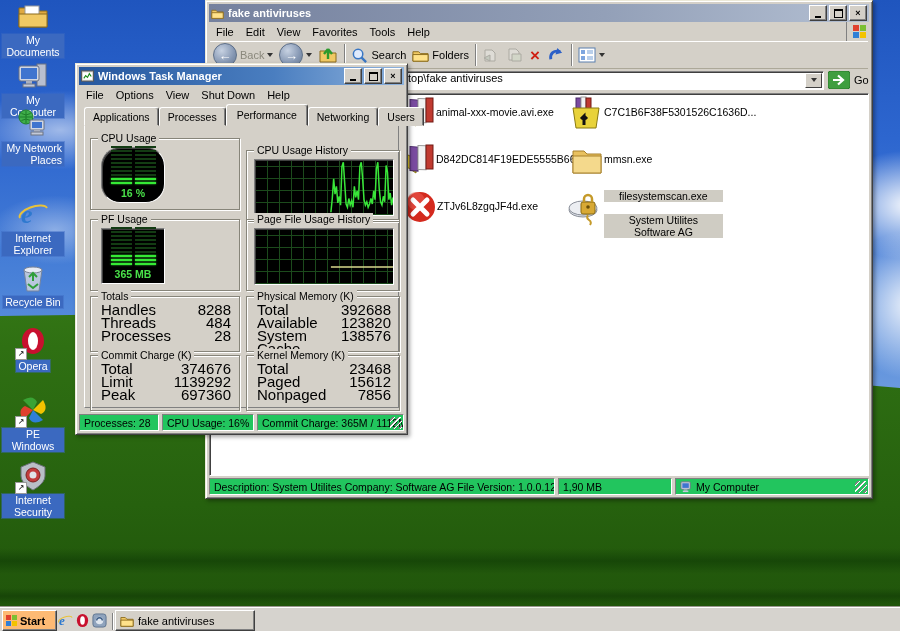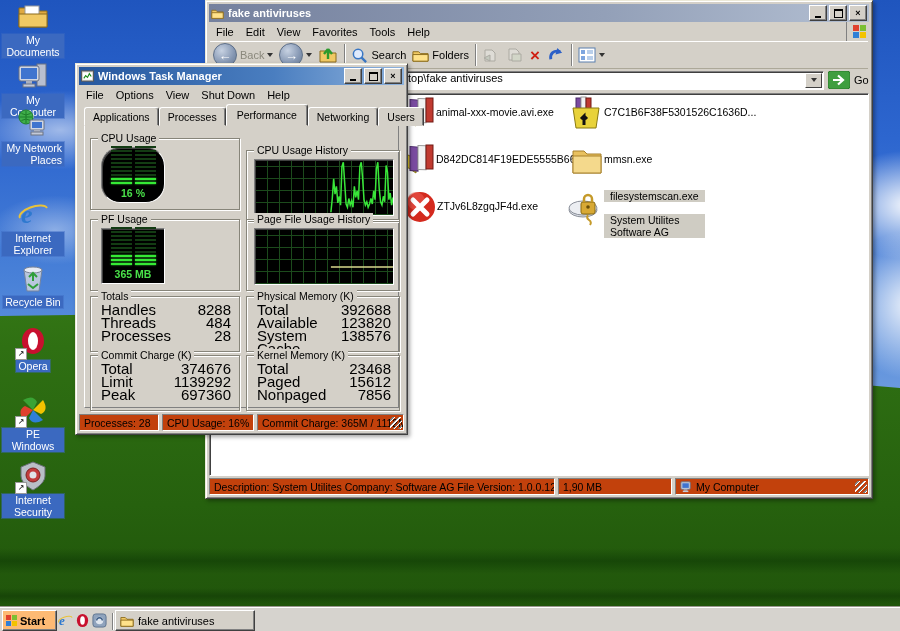--- a/index.html
+++ b/index.html
@@ -38,42 +38,42 @@
   .graph svg{position:absolute;left:0;top:0;width:100%;height:100%;}
   .gauge{position:absolute;background:#000;border:1px solid;border-color:#808080 #fff #fff #808080;
     box-shadow:inset 1px 1px 0 #404040;display:flex;flex-direction:column;align-items:center;justify-content:flex-end;}
   .led-stack{display:flex;flex-direction:column;justify-content:flex-end;height:38px;margin-bottom:2px;}
   .led-row{display:flex;gap:3px;margin:1px 0;}
   .led-row span{width:21px;height:2px;display:block;}
   .led-dim span{background:#133c13;}
   .led-lit span{background:#35ea35;box-shadow:0 0 2px #35ea35;}
   .gauge-val{color:#49e049;font-size:10.5px;font-weight:bold;margin-bottom:3px;}
   .statusbar{position:absolute;display:flex;gap:3px;align-items:stretch;}
-  .spanel{background:#c2410c;border:1px solid;border-color:#808080 #fff #fff #808080;
+  .spanel{background:#22c55e;border:1px solid;border-color:#808080 #fff #fff #808080;
     padding:1px 4px;white-space:nowrap;overflow:hidden;font-size:10.5px;display:flex;align-items:center;gap:3px;}
   .grip{position:absolute;right:1px;bottom:1px;width:12px;height:12px;
     background:repeating-linear-gradient(135deg,transparent 0 2px,#808080 2px 3px,#fff 3px 4px);}
   .tab{position:relative;padding:3px 8px 2px;background:#d4d0c8;border:1px solid;border-color:#fff #404040 #d4d0c8 #fff;
     border-radius:3px 3px 0 0;box-shadow:inset -1px 0 0 #808080;font-size:10.5px;}
   .tab.active{padding:4px 10px 4px;font-weight:normal;z-index:3;margin-top:-2px;border-bottom:1px solid #d4d0c8;}
   .sep{width:1px;align-self:stretch;background:#808080;box-shadow:1px 0 0 #fff;margin:2px 3px;}
   .caret{width:0;height:0;border-left:3px solid transparent;border-right:3px solid transparent;border-top:4px solid #333;}
   .tool{display:flex;align-items:center;gap:3px;padding:0 3px;}
   .navcirc{width:22px;height:22px;border-radius:50%;display:flex;align-items:center;justify-content:center;
     background:radial-gradient(circle at 35% 30%,#c7d2e2,#8496b2 60%,#65788f);color:#fff;font-weight:bold;font-size:13px;
     border:1px solid #5d6f88;}
   .desk-icon{position:absolute;left:2px;width:62px;text-align:center;cursor:default;}
   .desk-icon .ic{width:32px;height:32px;margin:0 auto;position:relative;}
   .desk-icon .lbl{display:inline-block;margin-top:2px;padding:0 2px;font-size:10.5px;line-height:12px;
     color:#fff;background:#3b69c0;box-shadow:0 0 0 1px rgba(59,105,192,.45);}
   .sc-arrow{position:absolute;left:-2px;bottom:-2px;width:10px;height:10px;background:#fff;border:1px solid #9a9a9a;
     font-size:8px;line-height:10px;color:#000;text-align:center;}
   .file-item{position:absolute;display:flex;align-items:flex-start;}
   .file-label{font-size:10.5px;line-height:12px;margin-top:10px;white-space:nowrap;}
-  .hl{background:#cfccc3;padding:0 6px;}
+  .hl{background:#cfccc3;padding:0 15px;text-align:center;}
   .flag{display:grid;grid-template-columns:6px 6px;grid-template-rows:6px 6px;gap:1px;}
   .flag i{display:block;}
   .flag .r{background:#e0412e}.flag .g{background:#7bbf33}.flag .b{background:#2f7fd6}.flag .y{background:#f3c300}
   .qlbtn{width:18px;height:18px;display:flex;align-items:center;justify-content:center;}
   .taskbtn{position:absolute;top:2px;height:19px;display:flex;align-items:center;gap:4px;padding:0 4px;
     background:#d4d0c8;border:1px solid;border-color:#fff #404040 #404040 #fff;box-shadow:inset -1px -1px 0 #808080;
     white-space:nowrap;overflow:hidden;font-size:11px;}
   .taskbtn.pressed{background:#ece9e2;border-color:#404040 #fff #fff #404040;box-shadow:inset 1px 1px 0 #808080;font-weight:bold;}
 </style>
 </head>

